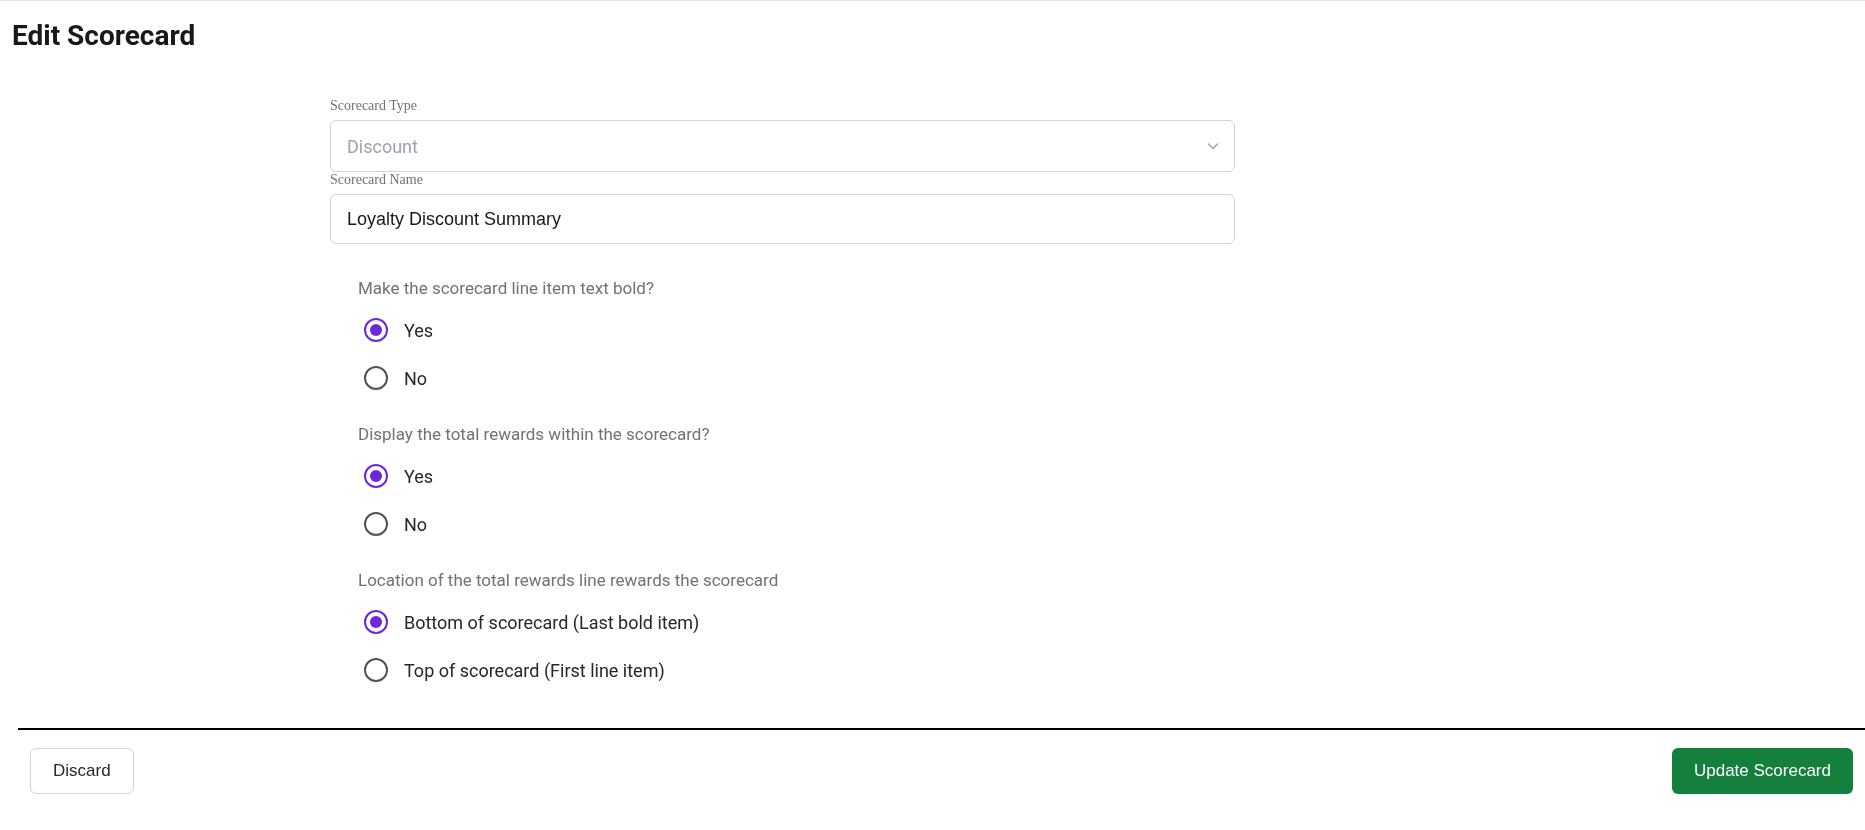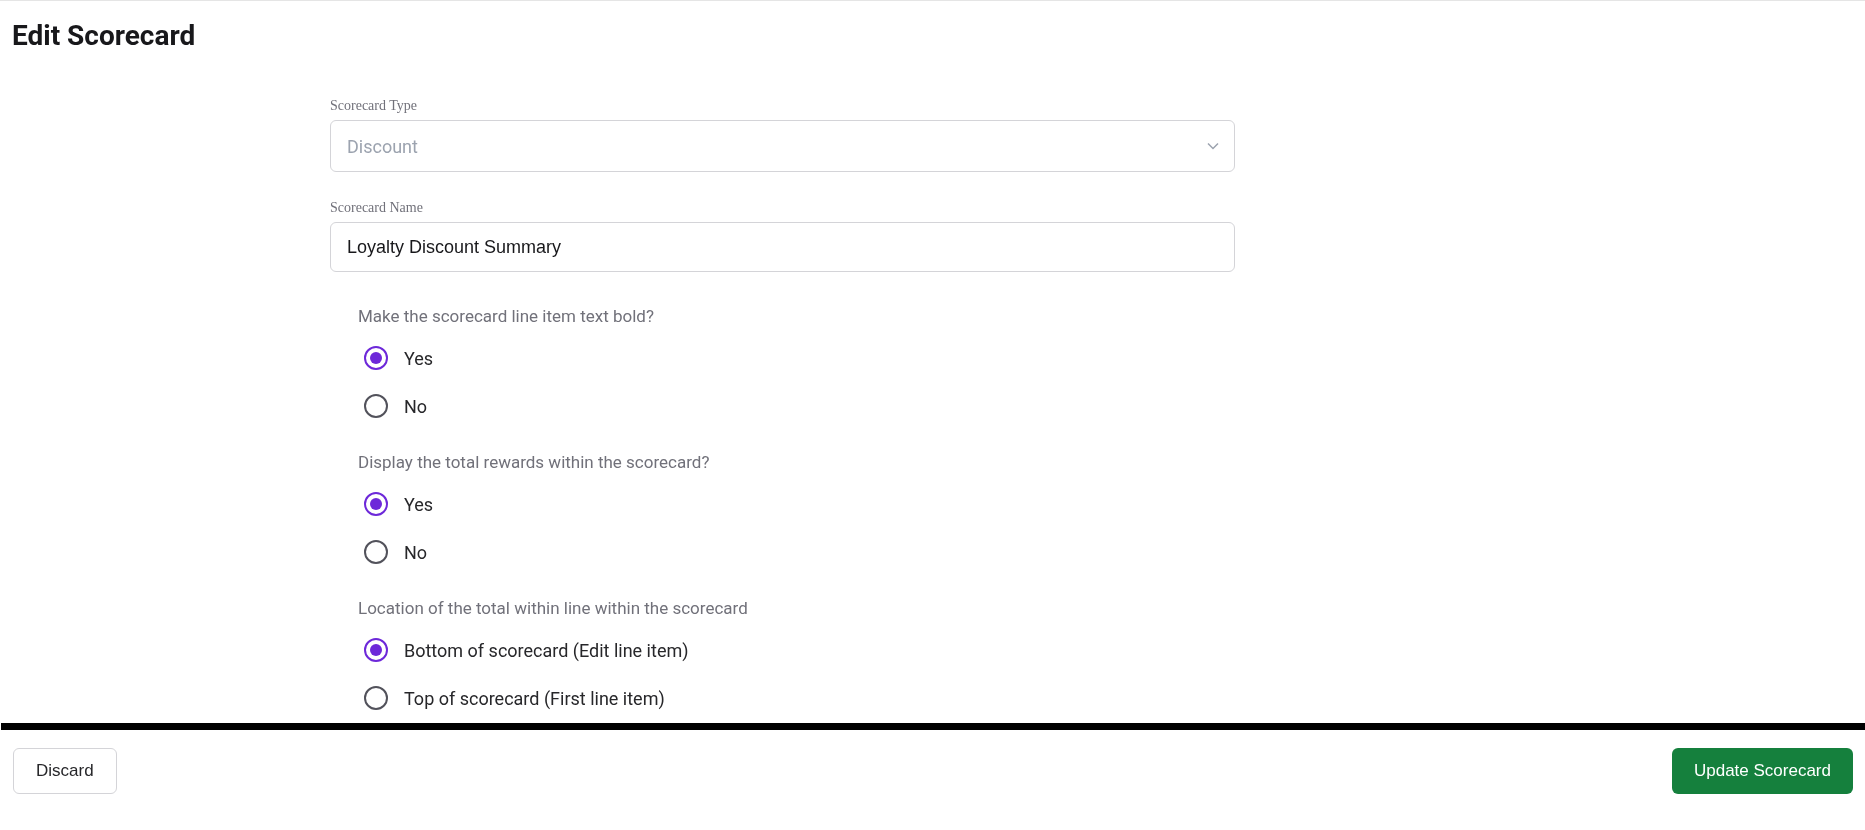--- a/index.html
+++ b/index.html
@@ -32,21 +32,20 @@
   .field-label {
     font-size: 14px;
     color: #71717a;
     margin-bottom: 6px;
     display: block;
     font-family: Liberation Serif, serif;
   }
   .select-wrap {
     position: relative;
     width: 100%;
-    margin-bottom: 28px;
     text-align: right;
   }
   .select-input {
     width: 100%;
     height: 52px;
     border: 1px solid #d4d4d8;
     border-radius: 6px;
     padding: 0 16px;
     font-size: 18px;
     color: #9ca3af;
@@ -111,23 +110,23 @@
     display: none;
   }
   .radio-outer.selected .radio-inner { display: block; }
   .radio-label {
     font-size: 18px;
     color: #27272a;
   }
   .footer {
     position: absolute;
     bottom: 0;
-    left: 1px;
+    left: 18px;
     right: 0;
-    border-top: 7px solid #000000;
+    border-top: 2px solid #000000;
     background: #fff;
     padding: 18px 12px;
     display: flex;
     justify-content: space-between;
     align-items: flex-start;
   }
   .btn {
     height: 46px;
     border-radius: 6px;
     font-size: 17px;
@@ -195,26 +194,26 @@
         <span class="radio-label">Yes</span>
       </div>
       <div class="radio-row">
         <span class="radio-outer"></span>
         <span class="radio-label">No</span>
       </div>
     </div>
 
     
     <div class="section">
-      <div class="question">Location of the total within line within the scorecard</div>
+      <div class="question">Location of the total rewards line rewards the scorecard</div>
       <div class="radio-row">
         <span class="radio-outer selected">
             <span class="radio-inner"></span>
           </span>
-        <span class="radio-label">Bottom of scorecard (Edit line item)</span>
+        <span class="radio-label">Bottom of scorecard (Last bold item)</span>
       </div>
       <div class="radio-row">
         <span class="radio-outer"></span>
         <span class="radio-label">Top of scorecard (First line item)</span>
       </div>
     </div>
 
   </div>
 
   <div class="footer">

